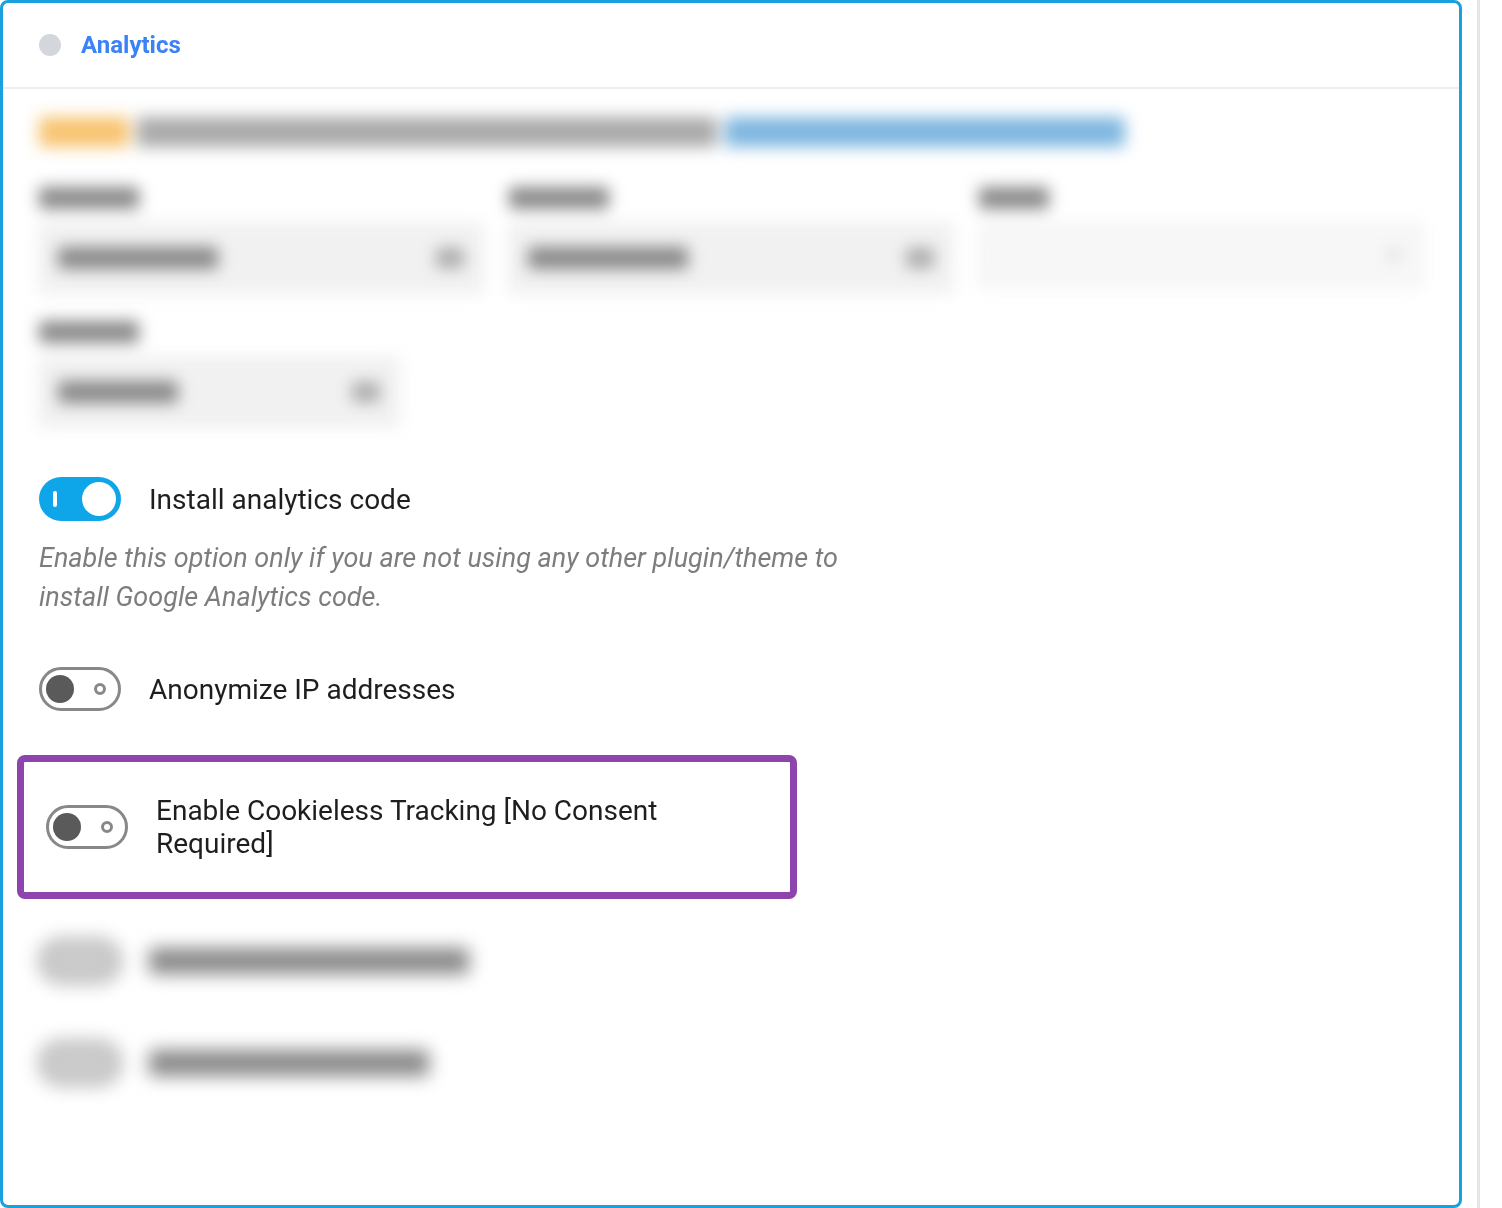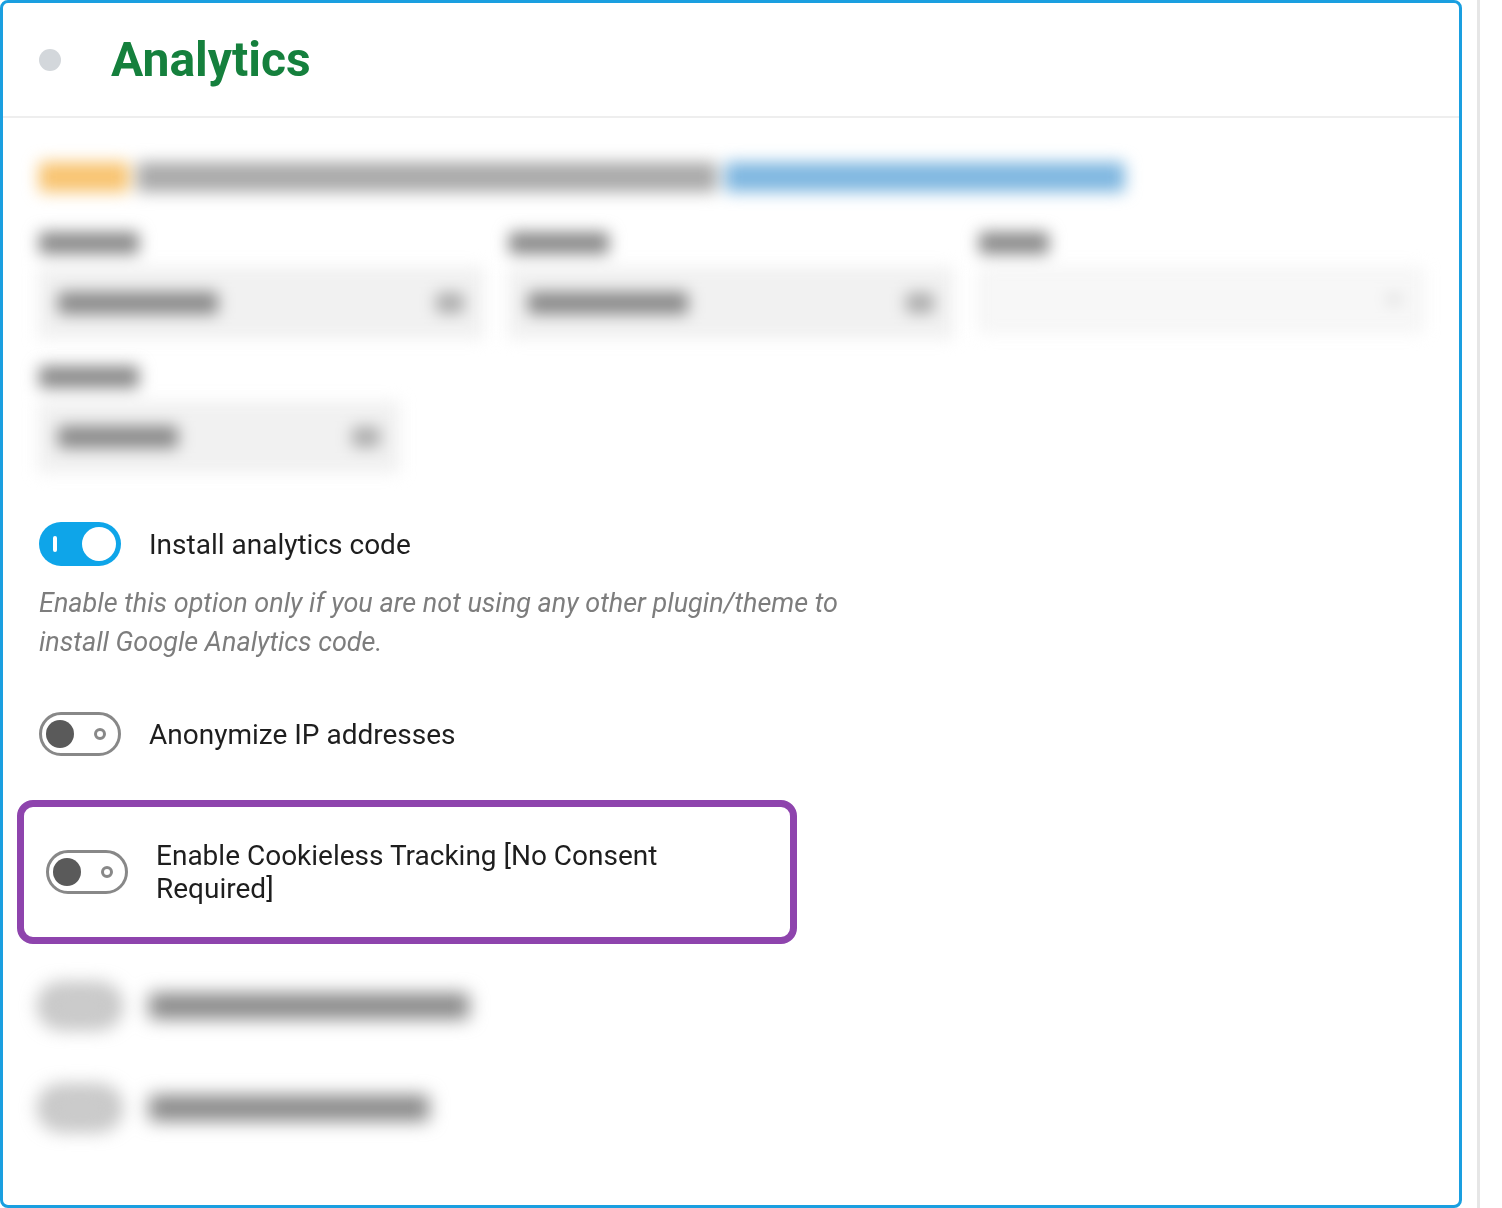--- a/index.html
+++ b/index.html
@@ -43,27 +43,26 @@
     border-bottom: 2px solid #eee;
   }
   .status-dot {
     width: 22px;
     height: 22px;
     border-radius: 50%;
     background: #d3d7db;
     flex-shrink: 0;
   }
   .panel-title {
-    font-size: 48px;
+    font-size: 24px;
     font-weight: 700;
-    color: #15803d;
-    margin-left: 30px;
+    color: #3b82f6;
   }
   .panel-body {
-    padding: 44px 36px;
+    padding: 28px 36px;
   }
   .alert-row {
     display: flex;
     align-items: center;
     gap: 0;
     margin-bottom: 40px;
     filter: blur(8px);
   }
   .alert-badge {
     background: #f8c471;
@@ -218,21 +217,21 @@
     font-style: italic;
   }
   .option-row {
     display: flex;
     align-items: center;
     gap: 28px;
     margin-top: 50px;
   }
   .highlight-box {
     border: 7px solid #8e44ad;
-    border-radius: 16px;
+    border-radius: 8px;
     padding: 32px 22px;
     margin-top: 44px;
     margin-left: -22px;
     width: 780px;
   }
   .blurred-options {
     margin-top: 40px;
   }
   .blurred-row {
     display: flex;

